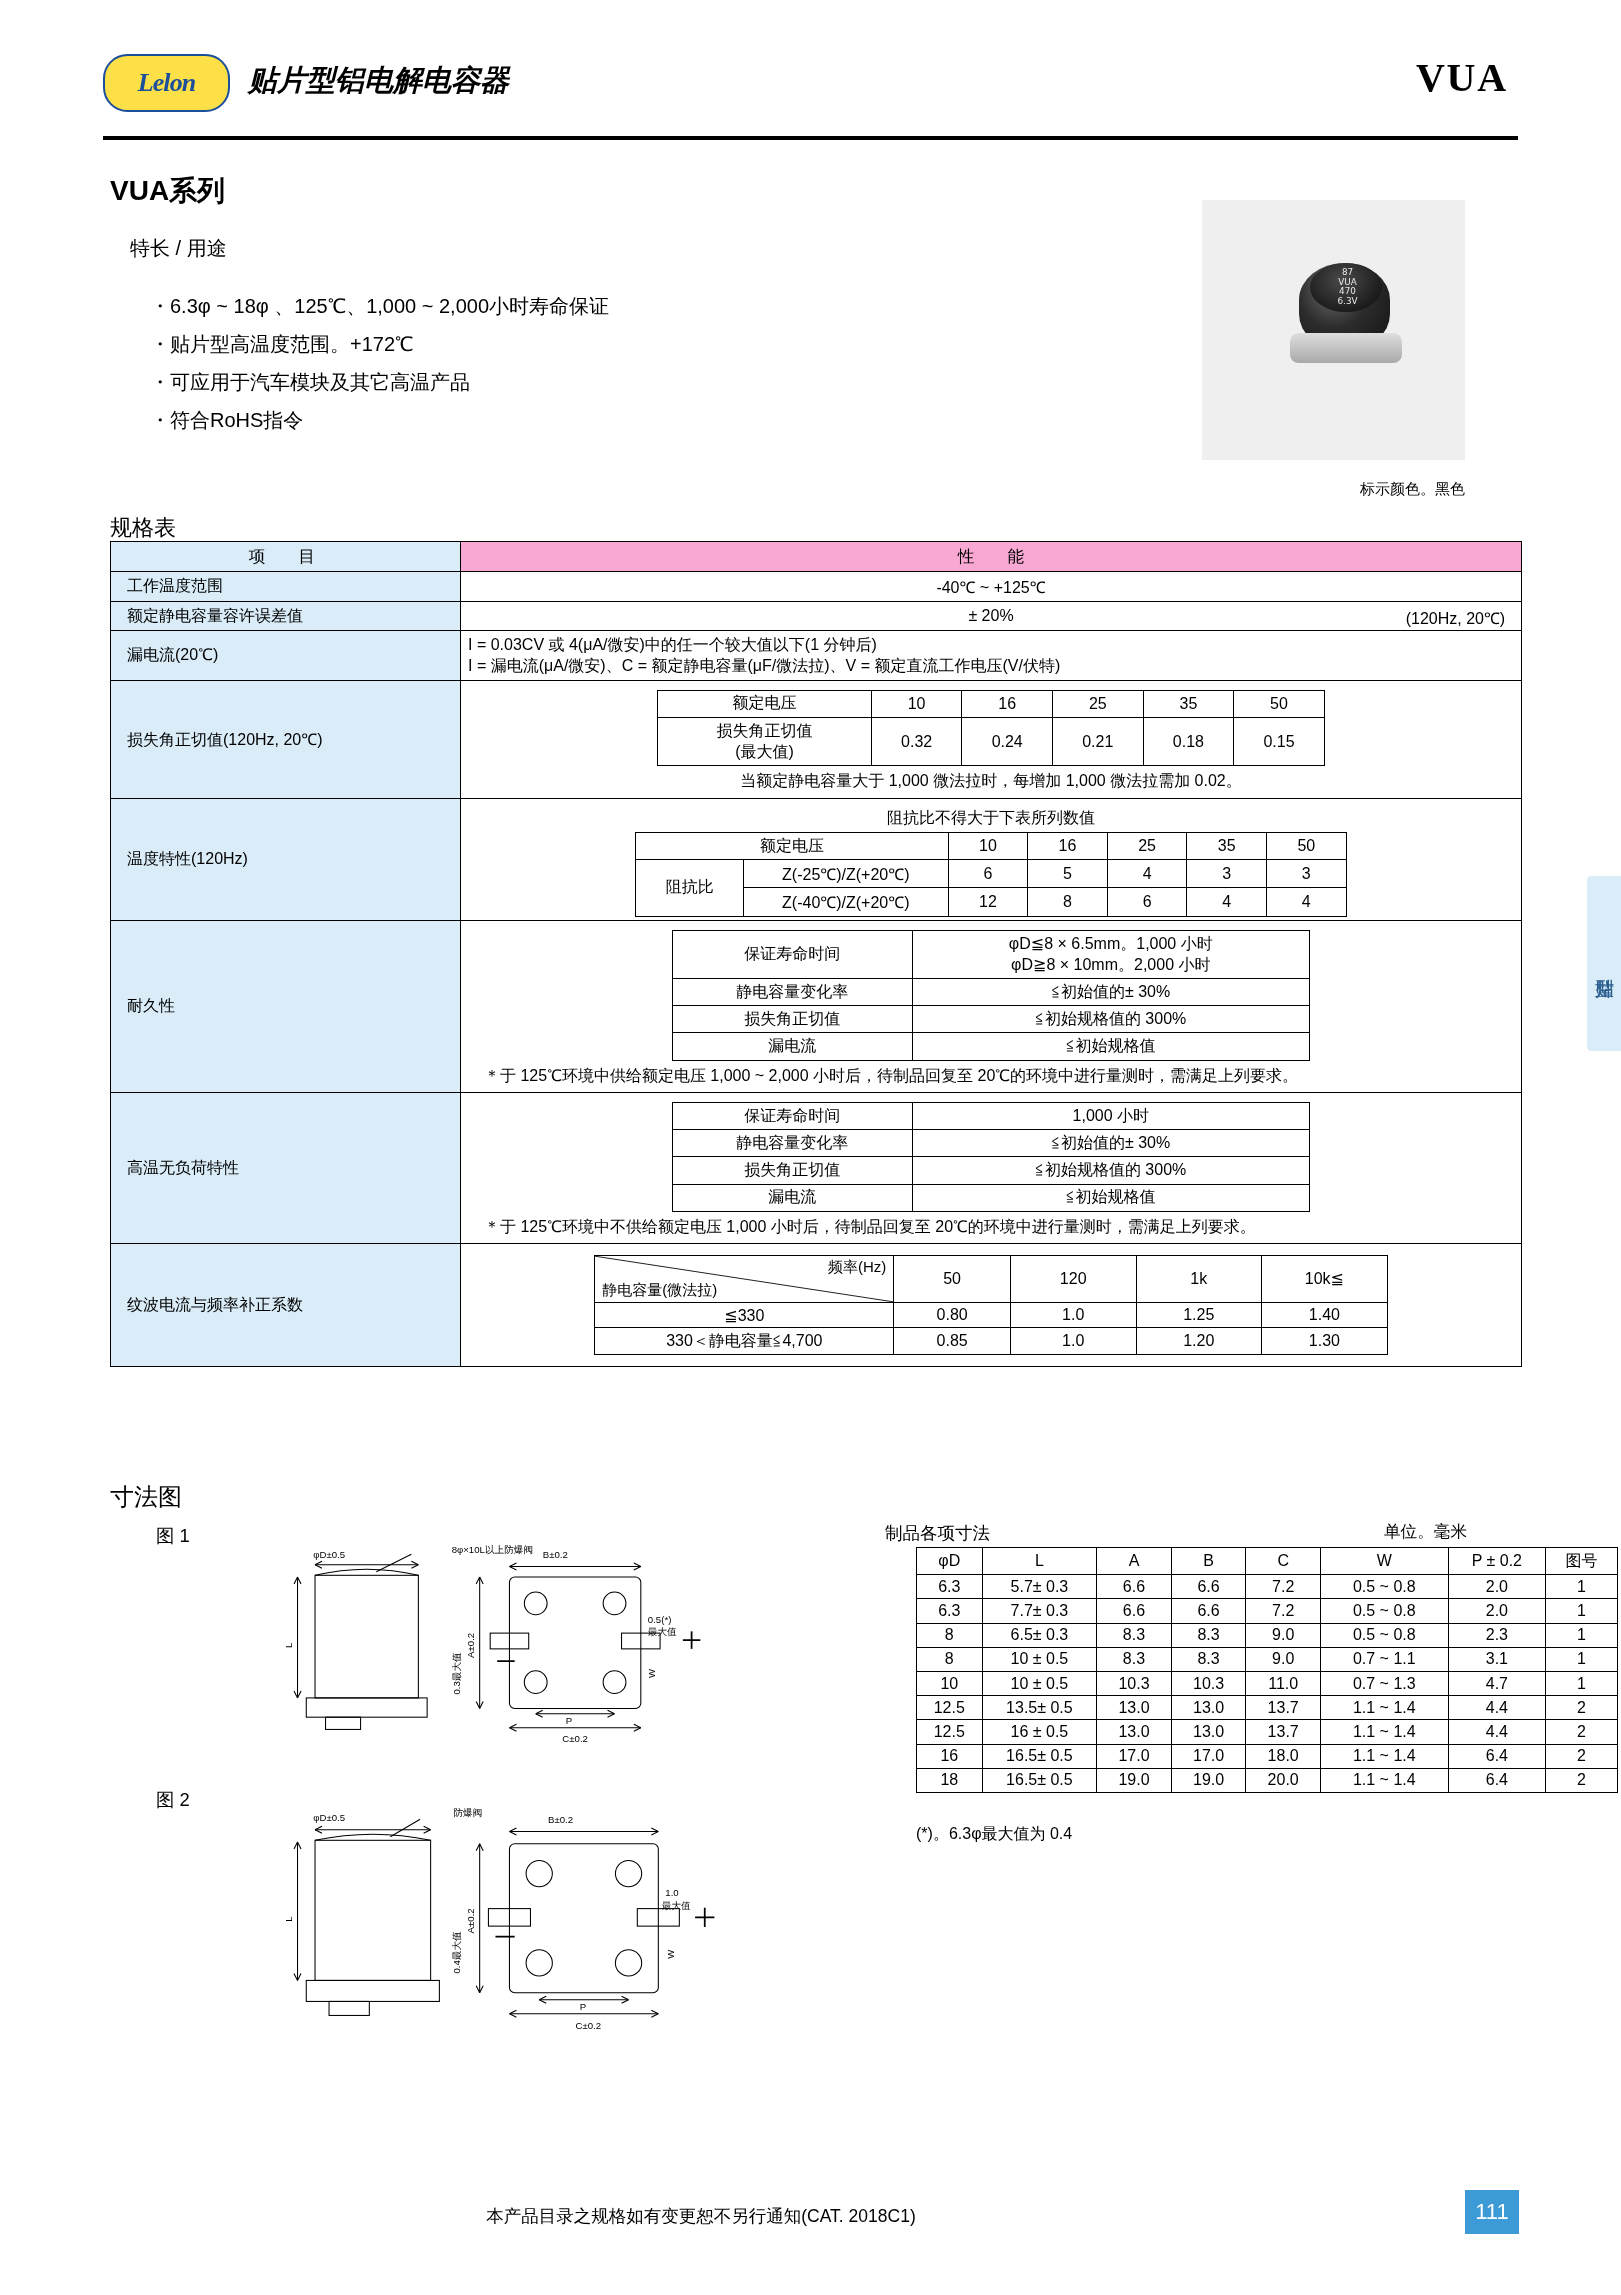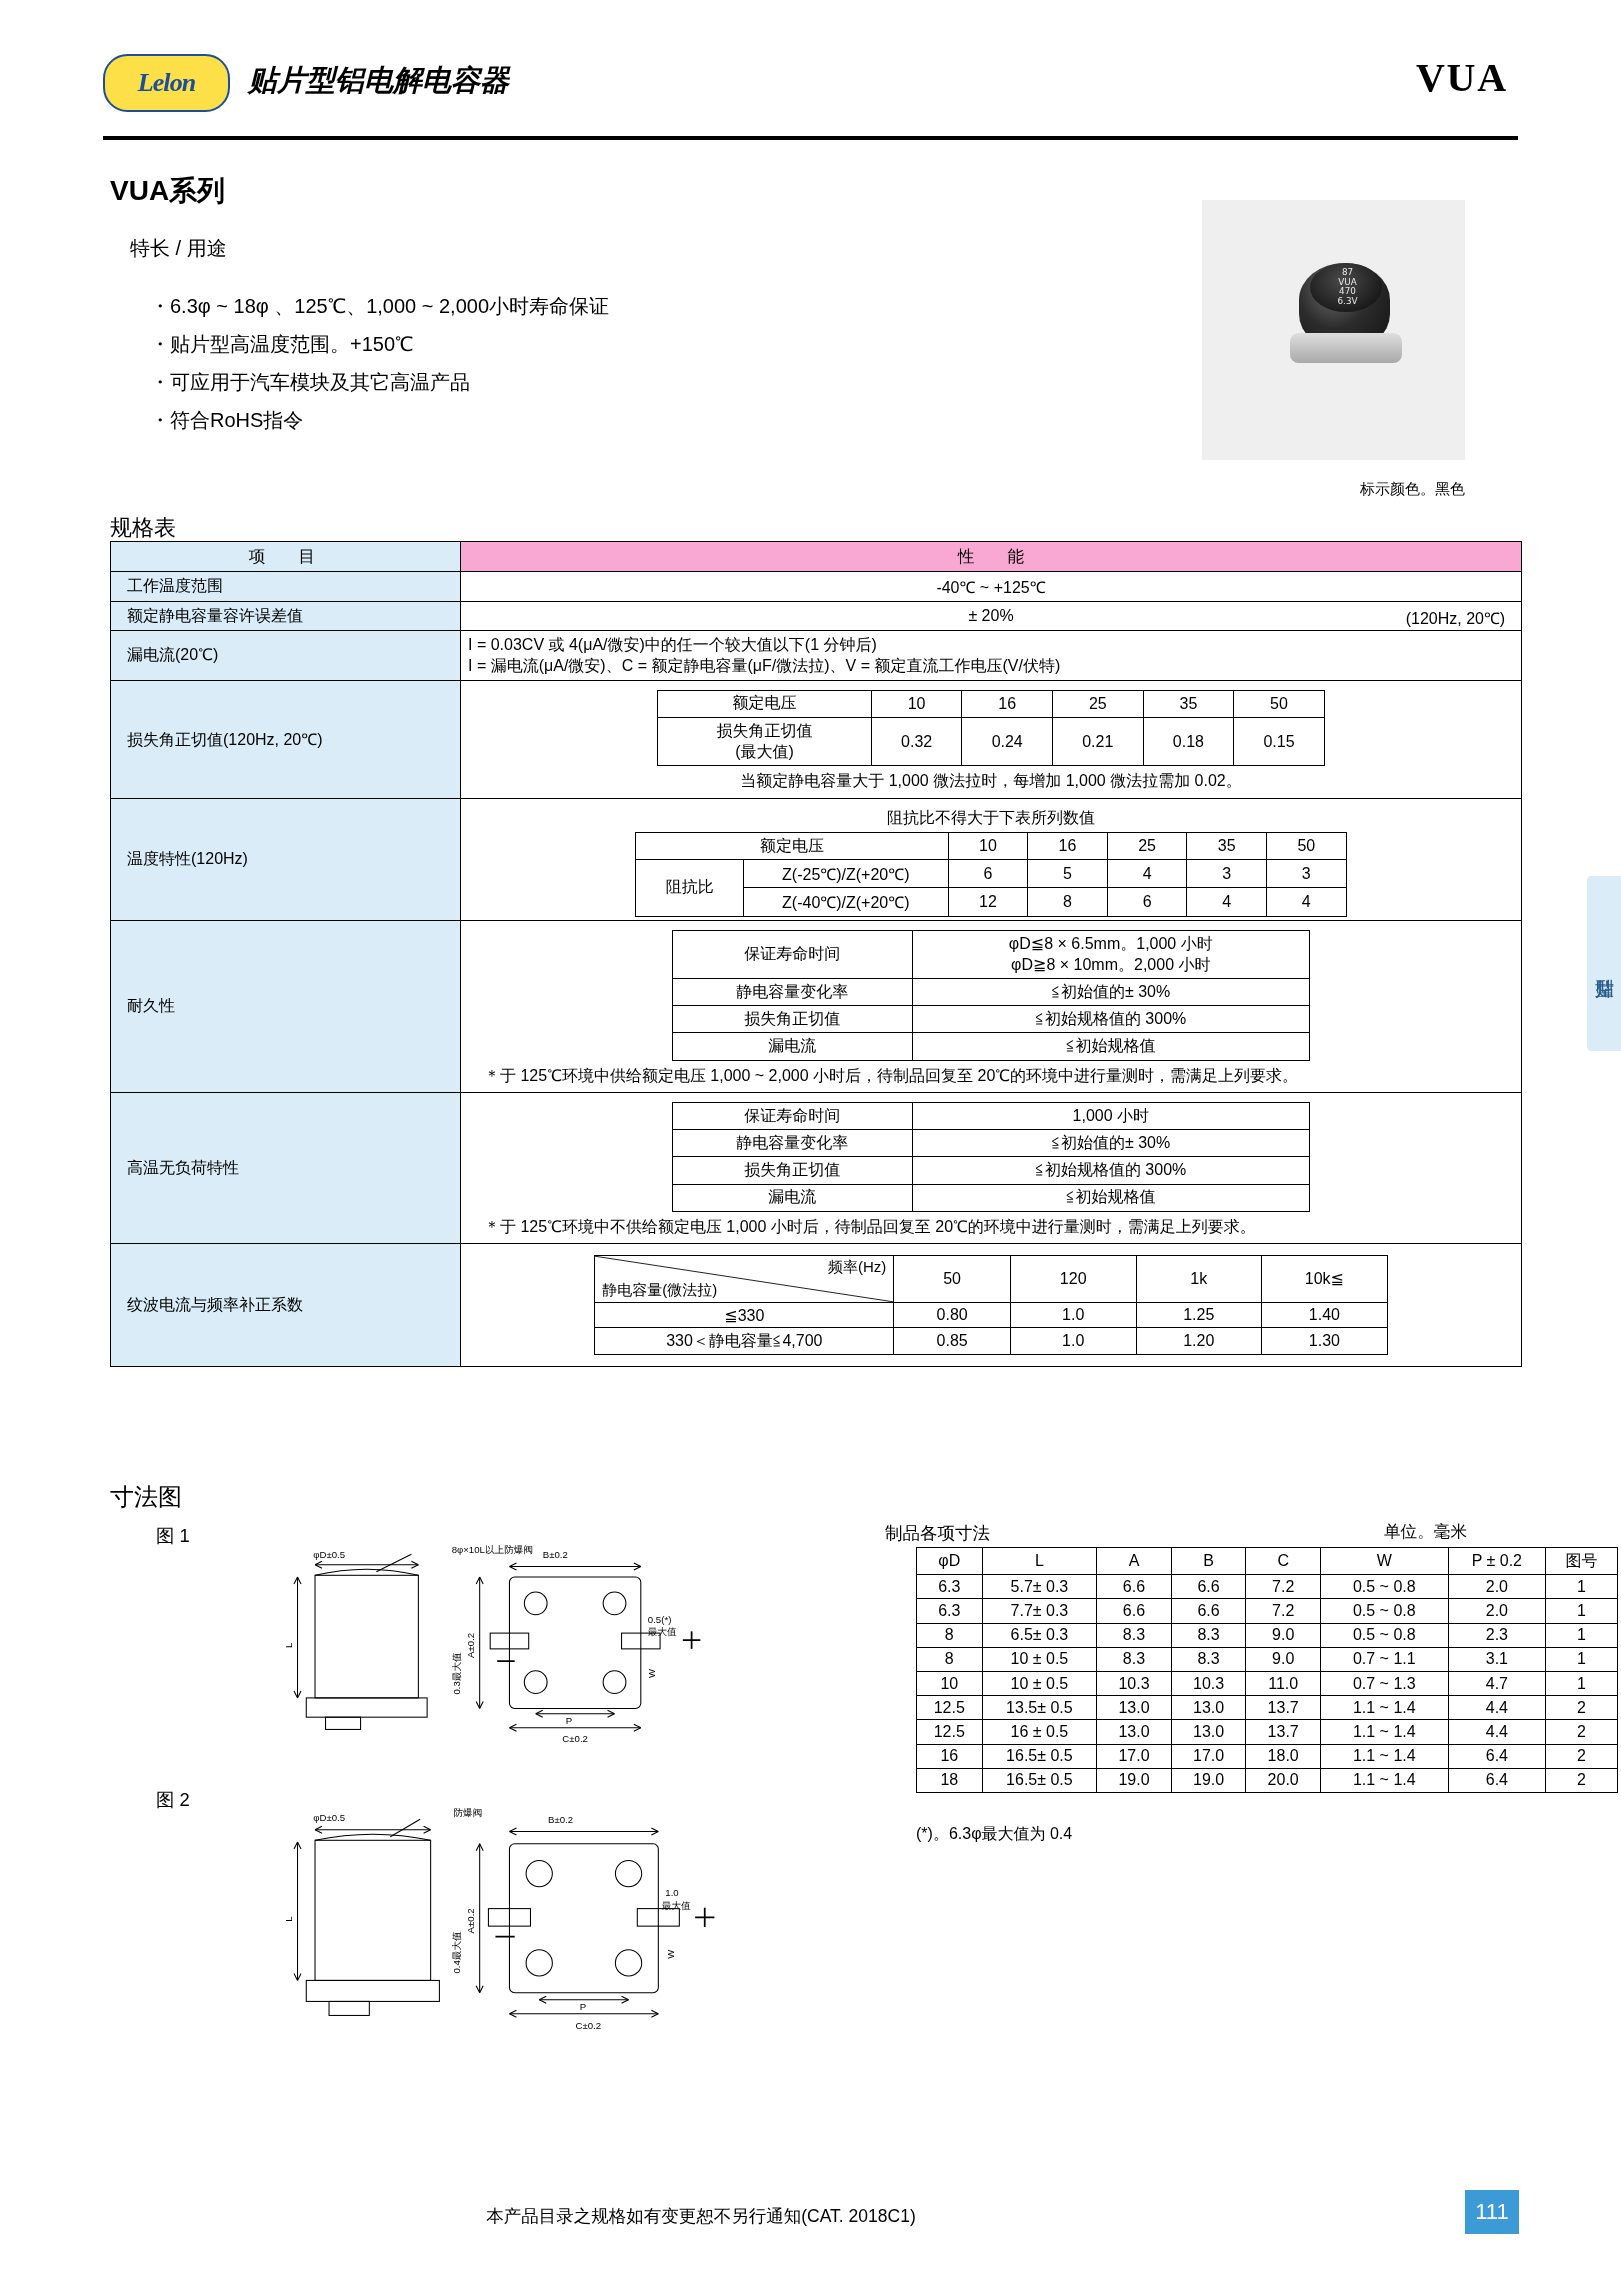--- a/index.html
+++ b/index.html
@@ -155,21 +155,21 @@
     </div>
     <div class="header-title">贴片型铝电解电容器</div>
     <div class="header-series">VUA</div>
     <div class="header-rule"></div>
   </div>
 
   <div class="series-title">VUA系列</div>
   <div class="feature-head">特长 / 用途</div>
   <ul class="feature-list">
     <li>・6.3φ ~ 18φ 、125℃、1,000 ~ 2,000小时寿命保证</li>
-    <li>・贴片型高温度范围。+150℃</li>
+    <li>・贴片型高温度范围。+172℃</li>
     <li>・可应用于汽车模块及其它高温产品</li>
     <li>・符合RoHS指令</li>
   </ul>
 
   <div class="photo-frame"></div>
   <div class="cap-body"></div>
   <div class="cap-top"></div>
   <div class="cap-label">87<br>VUA<br>470<br>6.3V</div>
   <div class="cap-base"></div>
   <div class="photo-caption">标示颜色。黑色</div>

